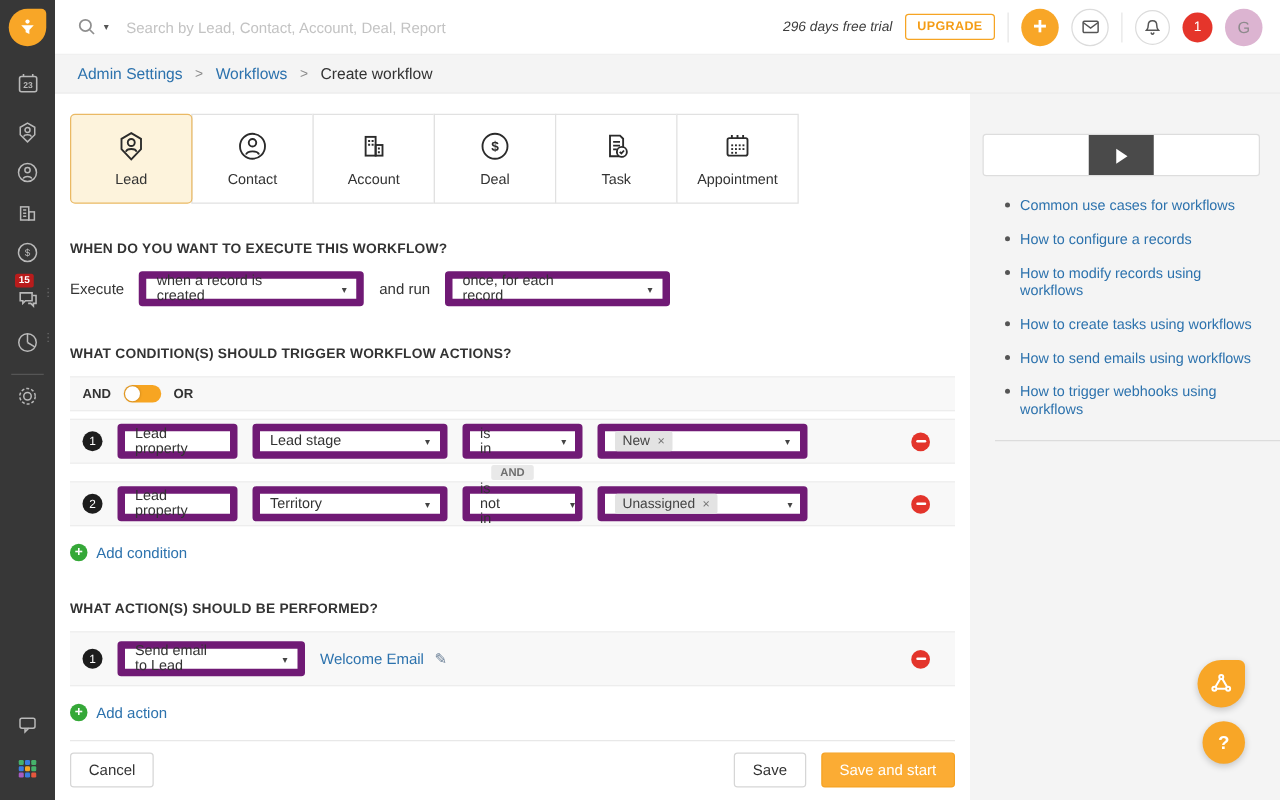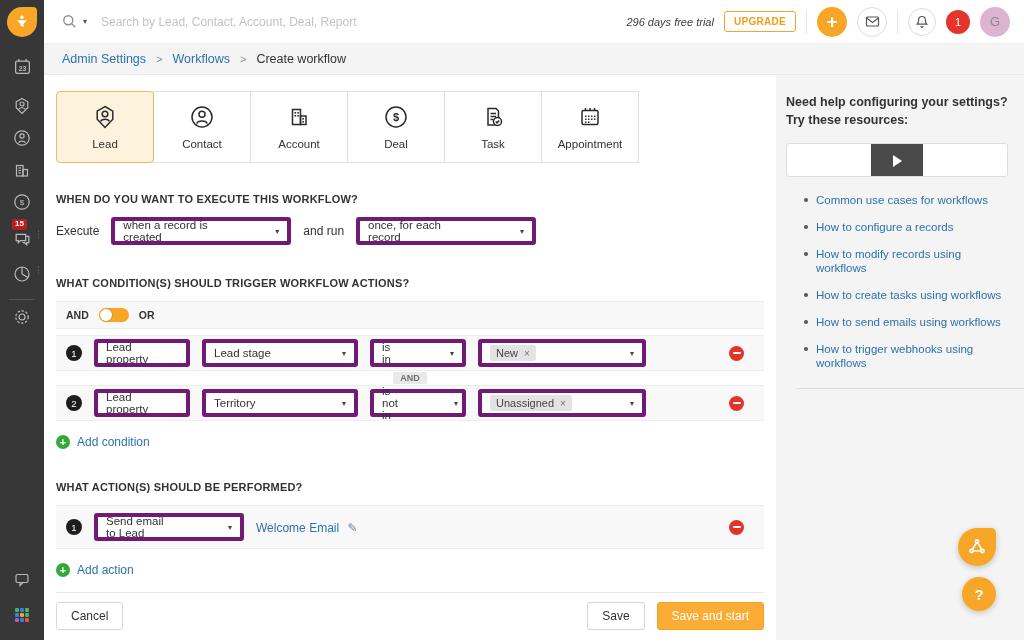--- a/index.html
+++ b/index.html
@@ -60,21 +60,21 @@
   .card svg { stroke:#2b2b2b; fill:none; stroke-width:1.5; }
   .card-label { font-size:11.5px; color:#333; }
   .deal-s { font-size:11px; font-weight:bold; fill:#2b2b2b; stroke:none; font-family:"Liberation Sans",sans-serif; }
 
   .sec-title { font-size:11px; font-weight:bold; color:#333; letter-spacing:.2px; }
   .t1 { margin-top:30px; } .t2 { margin-top:32px; } .t3 { margin-top:32px; }
 
   
   .exec-row { display:flex; align-items:center; gap:12px; margin-top:12px; }
   .field-label { font-size:12px; color:#333; }
-  .sel { height:28px; background:#fff; border:4px solid #701a75; border-radius:3px; display:flex; align-items:center; padding:0 8px; font-size:11.5px; color:#333; cursor:pointer;gap:48px; }
+  .sel { height:28px; background:#fff; border:6px solid #701a75; border-radius:3px; display:flex; align-items:center; padding:0 8px; font-size:11.5px; color:#333; cursor:pointer;gap:48px; }
   .sel .caret { margin-left:auto; font-size:8px; color:#444; padding-left:8px; }
   .w180 { width:180px; } .w96 { width:96px; } .w156 { width:156px; } .w168 { width:168px; } .w150 { width:150px; }
 
   
   .bar { background:#f8f8f8; border-top:1px solid #ededed; border-bottom:1px solid #ededed; display:flex; align-items:center; padding:0 20px 0 10px; }
   .toggle-bar { height:28px; margin-top:12px; gap:10px; }
   .toggle-label { font-size:10.5px; font-weight:bold; color:#333; }
   .toggle { width:30px; height:14px; border-radius:8px; background:#f7a522; position:relative; cursor:pointer; }
   .toggle .knob { position:absolute; left:1px; top:1px; width:12px; height:12px; background:#fff; border-radius:50%; box-shadow:0 0 2px rgba(0,0,0,.3); }
   .cond-row { height:36px; gap:12px; margin-top:6px; }
@@ -449,21 +449,20 @@
         <div class="footer">
           <button class="btn">Cancel</button>
           <div class="footer-right">
             <button class="btn">Save</button>
             <button class="btn btn-primary">Save and start</button>
           </div>
         </div>
       </main>
 
       <aside class="helppanel">
-        <p class="help-heading">Need help configuring your settings? Try these resources:</p>
         <div class="video-card">
           <div class="video-thumb">
             <span class="play-tri"></span>
           </div>
           <span class="video-link">How to create workflows</span>
         </div>
         <ul class="help-links">
           <li><a>Common use cases for workflows</a></li>
           <li><a>How to configure a records</a></li>
           <li><a>How to modify records using workflows</a></li>

